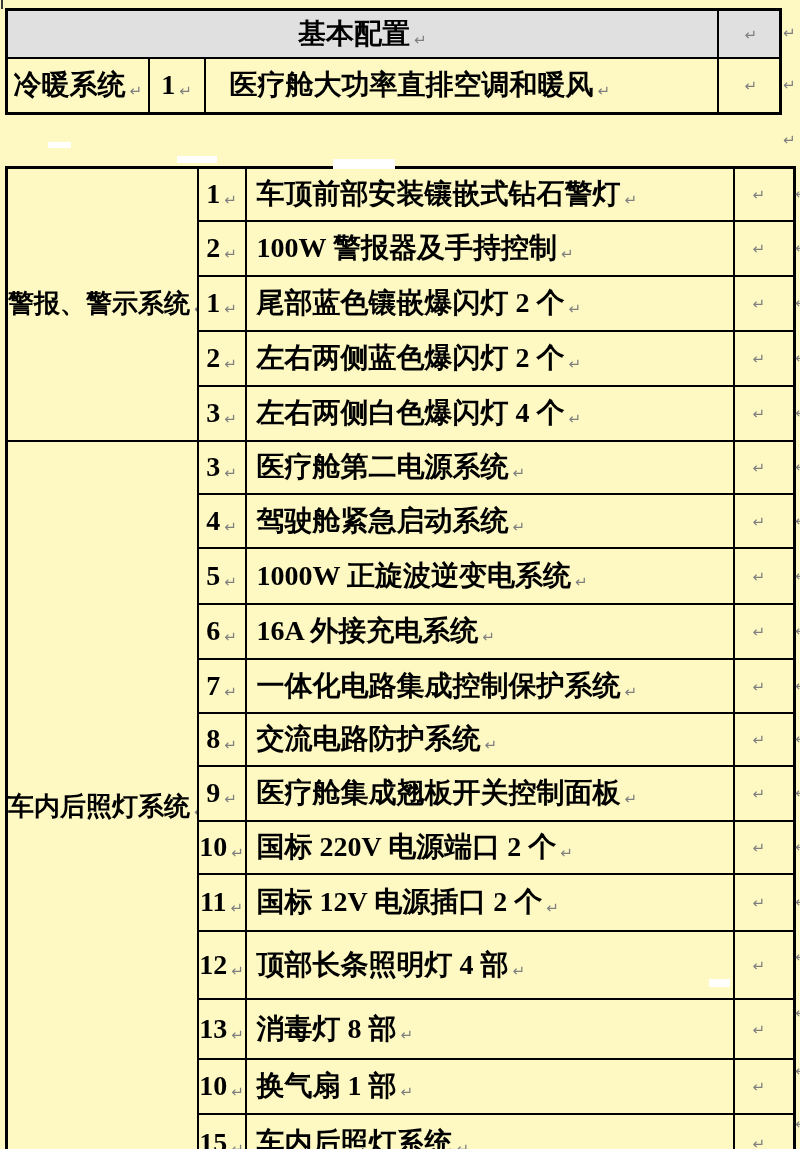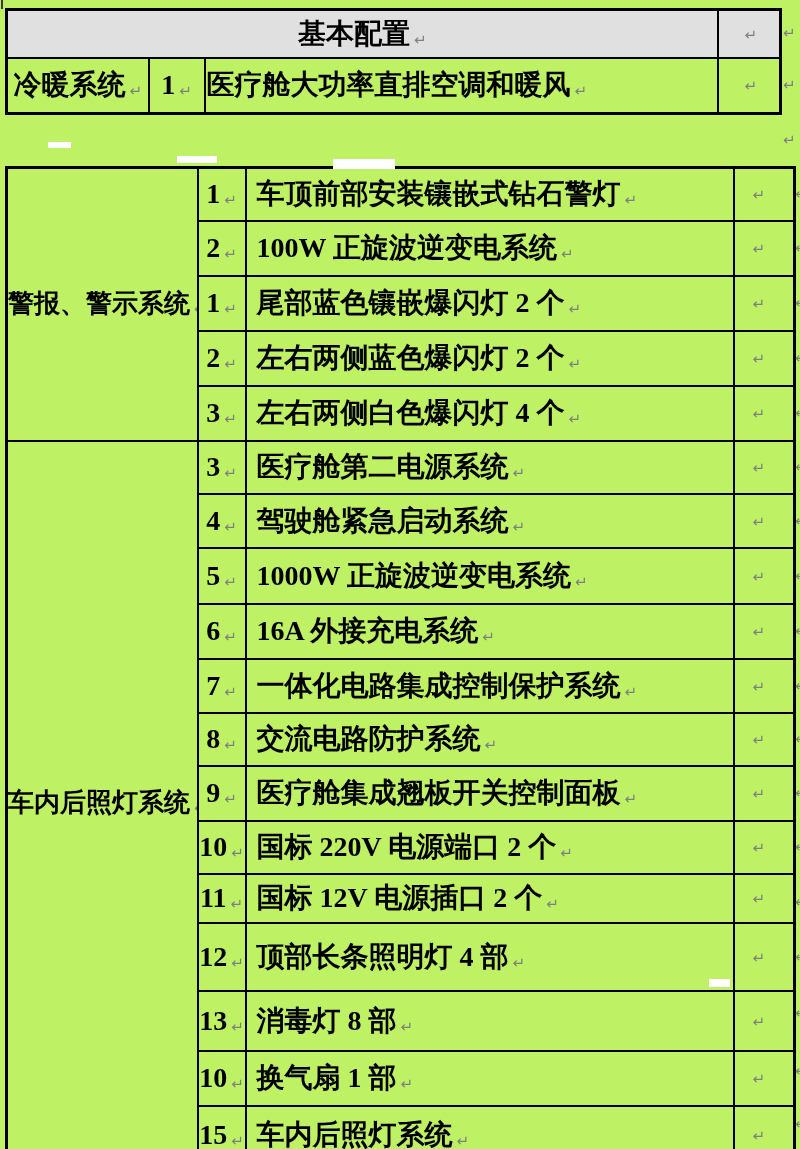--- a/index.html
+++ b/index.html
@@ -1,28 +1,28 @@
 <!DOCTYPE html>
 <html style="--header-fill: #e0e0e0; --mark-color: #7f7f7f;"><head>
 <meta charset="utf-8">
 <style>
   html,body{margin:0;padding:0;background:#ffffff;}
   .page{
-    position:relative;width:800px;height:1149px;background:#bef264;overflow:hidden;
+    position:relative;width:800px;height:1149px;background:#fef9c3;overflow:hidden;
     font-family:"Liberation Serif","DejaVu Serif",serif;font-weight:bold;color:#000;
   }
   table{border-collapse:collapse;position:absolute;table-layout:fixed;}
   td{border:2px solid #000;padding:0;vertical-align:middle;overflow:hidden;line-height:1;}
   .t1{left:5px;top:8px;width:774px;border:3px solid #000;}
   .t2{left:5px;top:166px;width:788px;border:3px solid #000;}
   .grayrow td{background:var(--header-fill,#e0e0e0);}
   .cell-txt{font-size:28px;}
   .center{text-align:center;}
   .desc-cell{text-align:left;padding-left:10px;}
-  .t1 .desc-cell{padding-left:1px;}
+  .t1 .desc-cell{padding-left:24px;}
   .label-cell{text-align:center;font-size:26px;white-space:nowrap;}
   .num-cell{text-align:center;}
   .markcell{text-align:center;}
   .t2 .markcell{padding-right:14px;}
   .pmark{
     color:var(--mark-color,#7f7f7f);font-size:15px;font-weight:normal;
     font-family:"DejaVu Sans","Liberation Sans",sans-serif;margin-left:4px;vertical-align:-2px;
   }
   .pmark-out{
     position:absolute;color:var(--mark-color,#7f7f7f);font-size:15px;font-weight:normal;
@@ -83,21 +83,21 @@
         <tr style="height:53px">
       <td rowspan="5" class="label-cell">
         <span>警报、警示系统</span><span class="pmark">↵</span>
       </td>
       <td class="num-cell"><span class="cell-txt">1</span><span class="pmark">↵</span></td>
       <td class="desc-cell"><span class="cell-txt">车顶前部安装镶嵌式钻石警灯</span><span class="pmark">↵</span></td>
       <td class="markcell"><span class="pmark">↵</span></td>
     </tr>
     <tr style="height:55px">
       <td class="num-cell"><span class="cell-txt">2</span><span class="pmark">↵</span></td>
-      <td class="desc-cell"><span class="cell-txt">100W 正旋波逆变电系统</span><span class="pmark">↵</span></td>
+      <td class="desc-cell"><span class="cell-txt">100W 警报器及手持控制</span><span class="pmark">↵</span></td>
       <td class="markcell"><span class="pmark">↵</span></td>
     </tr>
     <tr style="height:55px">
       <td class="num-cell"><span class="cell-txt">1</span><span class="pmark">↵</span></td>
       <td class="desc-cell"><span class="cell-txt">尾部蓝色镶嵌爆闪灯 2 个</span><span class="pmark">↵</span></td>
       <td class="markcell"><span class="pmark">↵</span></td>
     </tr>
     <tr style="height:55px">
       <td class="num-cell"><span class="cell-txt">2</span><span class="pmark">↵</span></td>
       <td class="desc-cell"><span class="cell-txt">左右两侧蓝色爆闪灯 2 个</span><span class="pmark">↵</span></td>
@@ -145,21 +145,21 @@
     <tr style="height:55px">
       <td class="num-cell"><span class="cell-txt">9</span><span class="pmark">↵</span></td>
       <td class="desc-cell"><span class="cell-txt">医疗舱集成翘板开关控制面板</span><span class="pmark">↵</span></td>
       <td class="markcell"><span class="pmark">↵</span></td>
     </tr>
     <tr style="height:53px">
       <td class="num-cell"><span class="cell-txt">10</span><span class="pmark">↵</span></td>
       <td class="desc-cell"><span class="cell-txt">国标 220V 电源端口 2 个</span><span class="pmark">↵</span></td>
       <td class="markcell"><span class="pmark">↵</span></td>
     </tr>
-    <tr style="height:49px">
+    <tr style="height:57px">
       <td class="num-cell"><span class="cell-txt">11</span><span class="pmark">↵</span></td>
       <td class="desc-cell"><span class="cell-txt">国标 12V 电源插口 2 个</span><span class="pmark">↵</span></td>
       <td class="markcell"><span class="pmark">↵</span></td>
     </tr>
     <tr style="height:68px">
       <td class="num-cell"><span class="cell-txt">12</span><span class="pmark">↵</span></td>
       <td class="desc-cell"><span class="cell-txt">顶部长条照明灯 4 部</span><span class="pmark">↵</span></td>
       <td class="markcell"><span class="pmark">↵</span></td>
     </tr>
     <tr style="height:60px">

